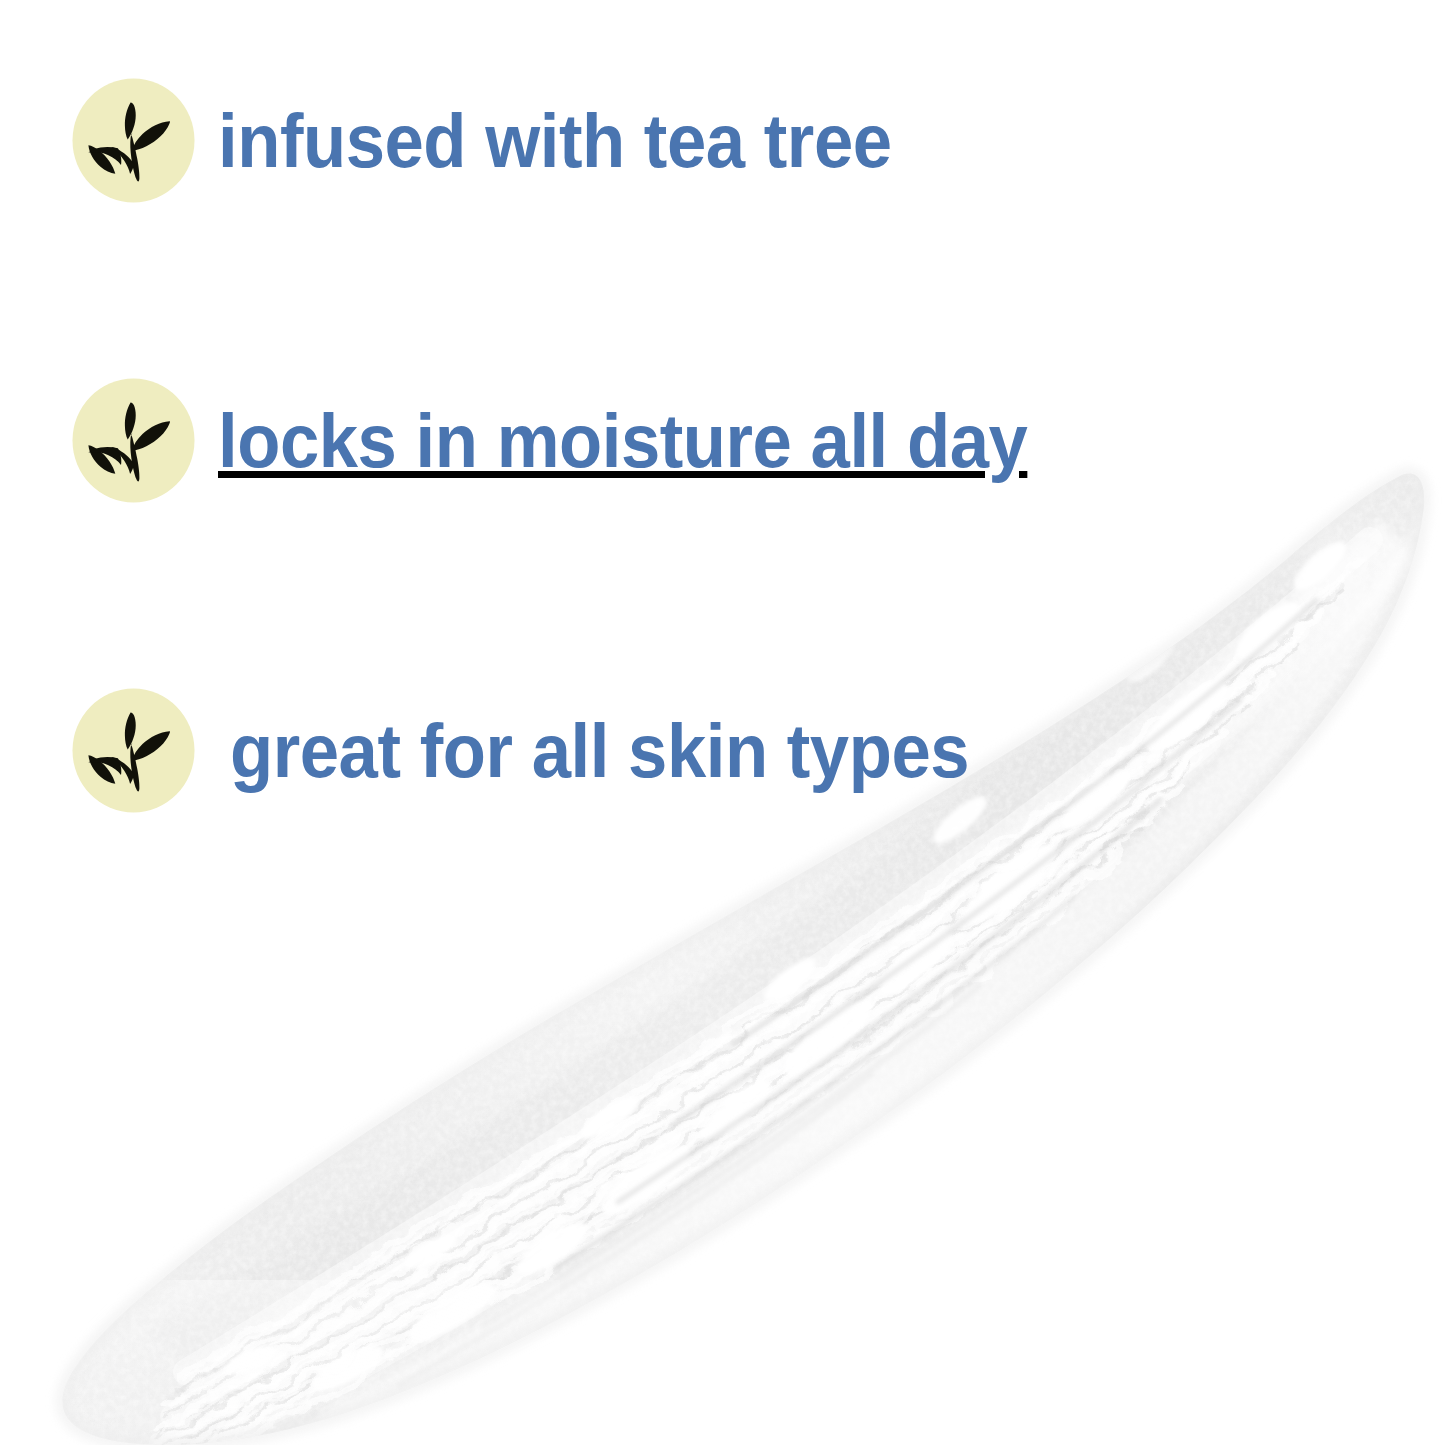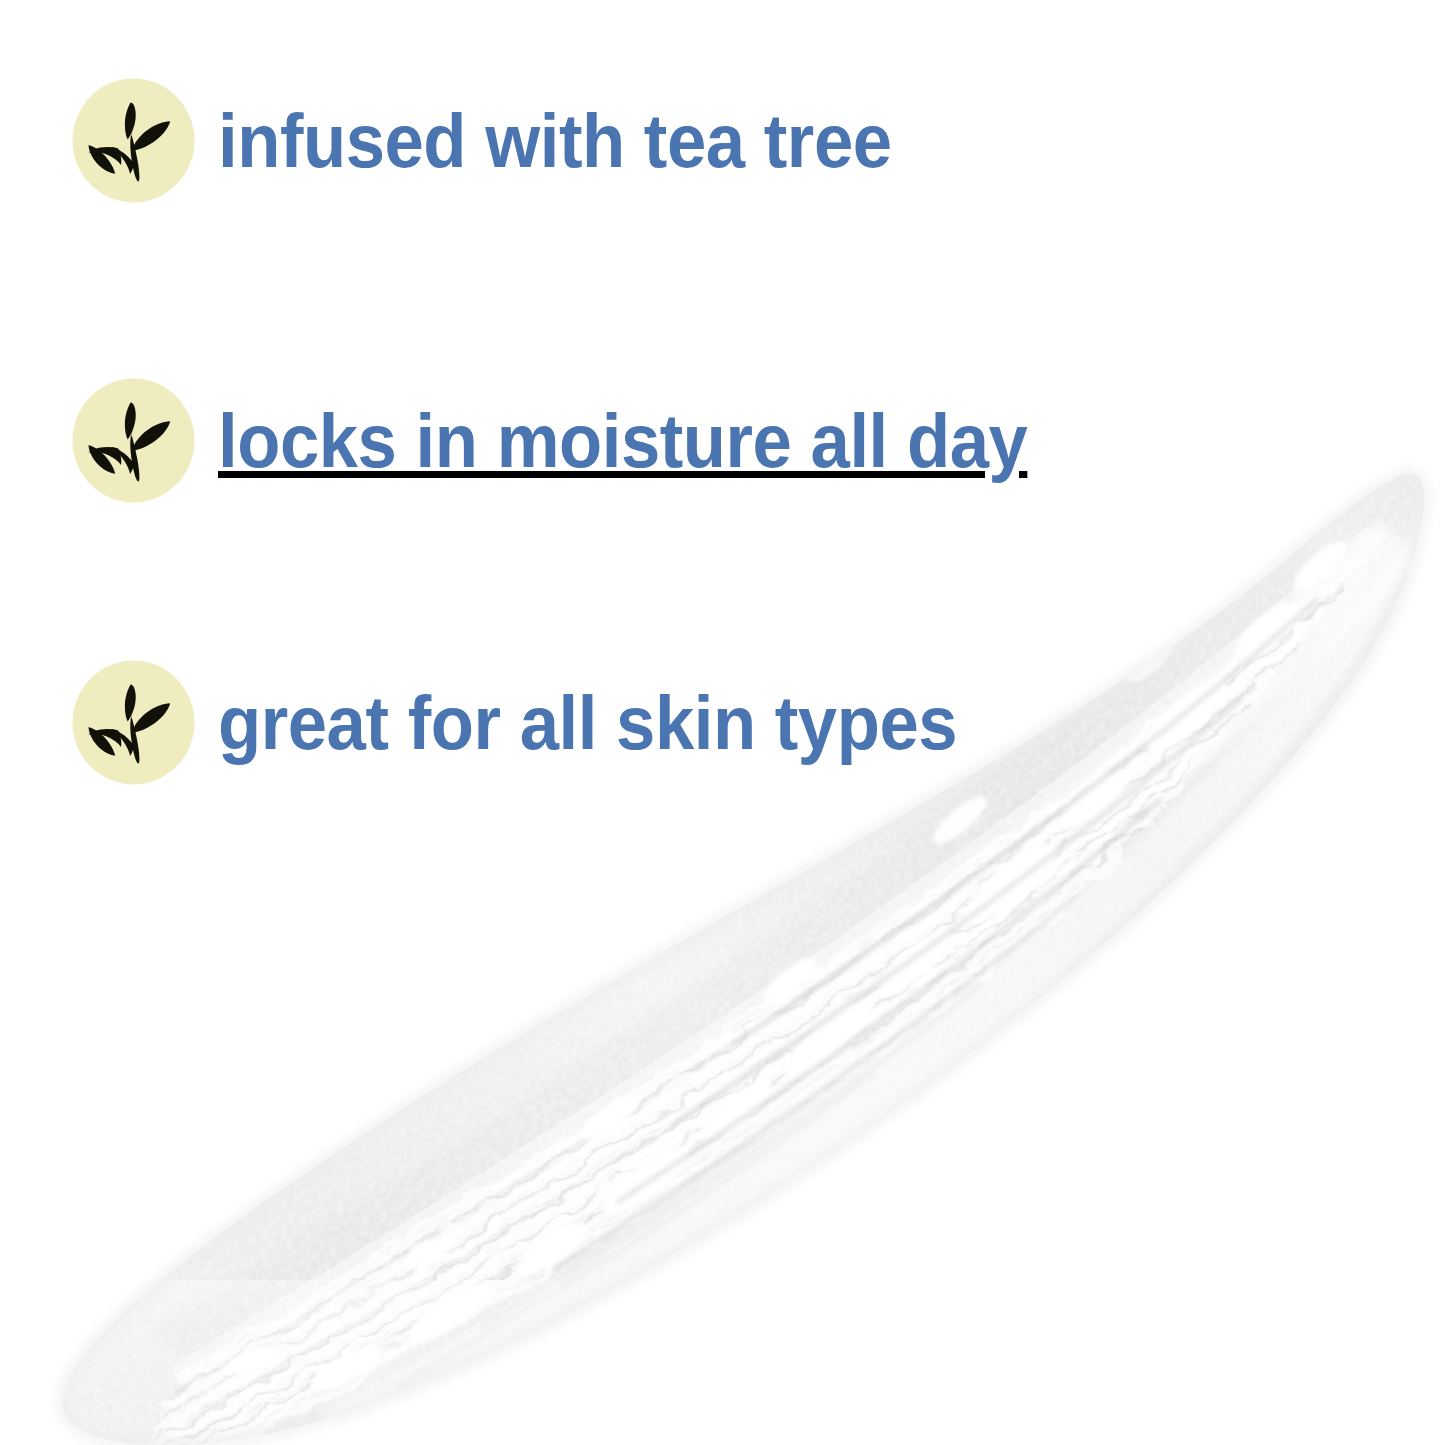--- a/index.html
+++ b/index.html
@@ -31,21 +31,21 @@
 
   
   .benefit-row {
     position: absolute;
     display: flex;
     align-items: center;
     left: 72px;
   }
   .benefit-row.r1 { top: 78px; }
   .benefit-row.r2 { top: 378px; text-decoration: underline; }
-  .benefit-row.r3 { top: 660px; }
+  .benefit-row.r3 { top: 688px; gap: 12px; }
 
   .icon-badge {
     position: relative;
     width: 123px;
     height: 125px;
     flex: 0 0 auto;
     display: block;
   }
   .icon-badge svg {
     display: block;

